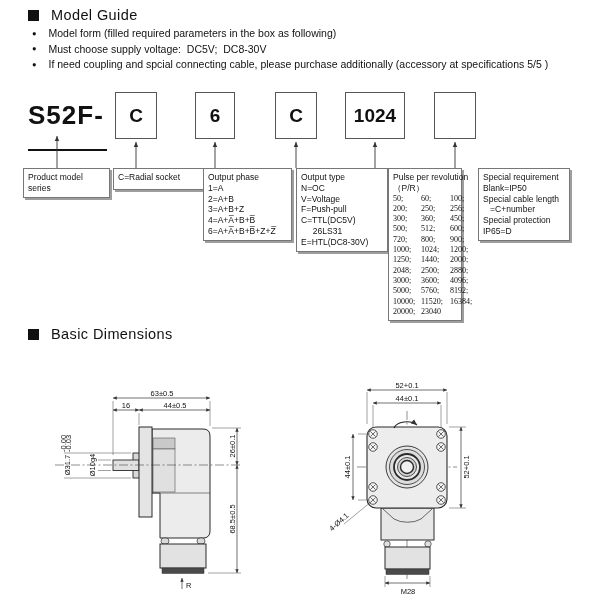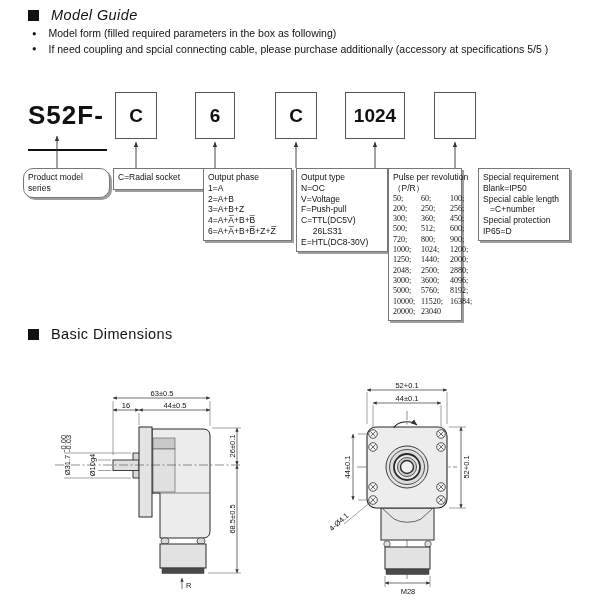--- a/index.html
+++ b/index.html
@@ -31,26 +31,27 @@
   svg{position:absolute;overflow:visible;}
   svg text{font-family:"Liberation Sans",sans-serif;font-size:7.5px;fill:#111;}
   .thin{stroke:#555;stroke-width:.55;}
   .dim{stroke:#333;stroke-width:.7;}
   .out{stroke:#2a2a2a;stroke-width:1;fill:#ececec;}
   .cl{stroke:#444;stroke-width:.6;stroke-dasharray:9 2.5 2 2.5;}
 </style>
 </head>
 <body>
 
-<div class="sec" style="left:28px;top:7px;font-style:italic;">
+<div class="sec" style="left:28px;top:7px;">
   <div class="sq"></div>
   <div class="sec-title">Model Guide</div>
 </div>
 <div class="bullets">
   <div class="bullet">Model form (filled required parameters in the box as following)</div>
+  <div class="bullet">Must choose supply voltage:  DC5V;  DC8-30V</div>
   <div class="bullet">If need coupling and spcial connecting cable, please purchase additionally (accessory at specifications 5/5 )</div>
 </div>
 
 <div class="prefix">S52F-</div>
 <div class="mbox" style="left:115px;width:42px;">C</div>
 <div class="mbox" style="left:195px;width:40px;">6</div>
 <div class="mbox" style="left:275px;width:42px;">C</div>
 <div class="mbox" style="left:345px;width:60px;">1024</div>
 <div class="mbox" style="left:434px;width:42px;"></div>
 
@@ -63,21 +64,21 @@
   <g stroke="#333" stroke-width="0.9">
     <line x1="57" y1="37" x2="57" y2="5" marker-end="url(#arwC)"></line>
     <line x1="136" y1="37" x2="136" y2="11" marker-end="url(#arwC)"></line>
     <line x1="215" y1="37" x2="215" y2="11" marker-end="url(#arwC)"></line>
     <line x1="296" y1="37" x2="296" y2="11" marker-end="url(#arwC)"></line>
     <line x1="375" y1="37" x2="375" y2="11" marker-end="url(#arwC)"></line>
     <line x1="455" y1="37" x2="455" y2="11" marker-end="url(#arwC)"></line>
   </g>
 </svg>
 
-<div class="dbox" style="left:23px;width:87px;border-radius:10px;">
+<div class="dbox" style="left:23px;width:87px;">
     <div>Product model</div>
     <div>series</div>
   </div>
 <div class="dbox" style="left:113px;width:94px;min-height:22px;">
     <div>C=Radial socket</div>
   </div>
 <div class="dbox" style="left:203px;width:89px;">
     <div>Output phase</div>
     <div>1=A</div>
     <div>2=A+B</div>

